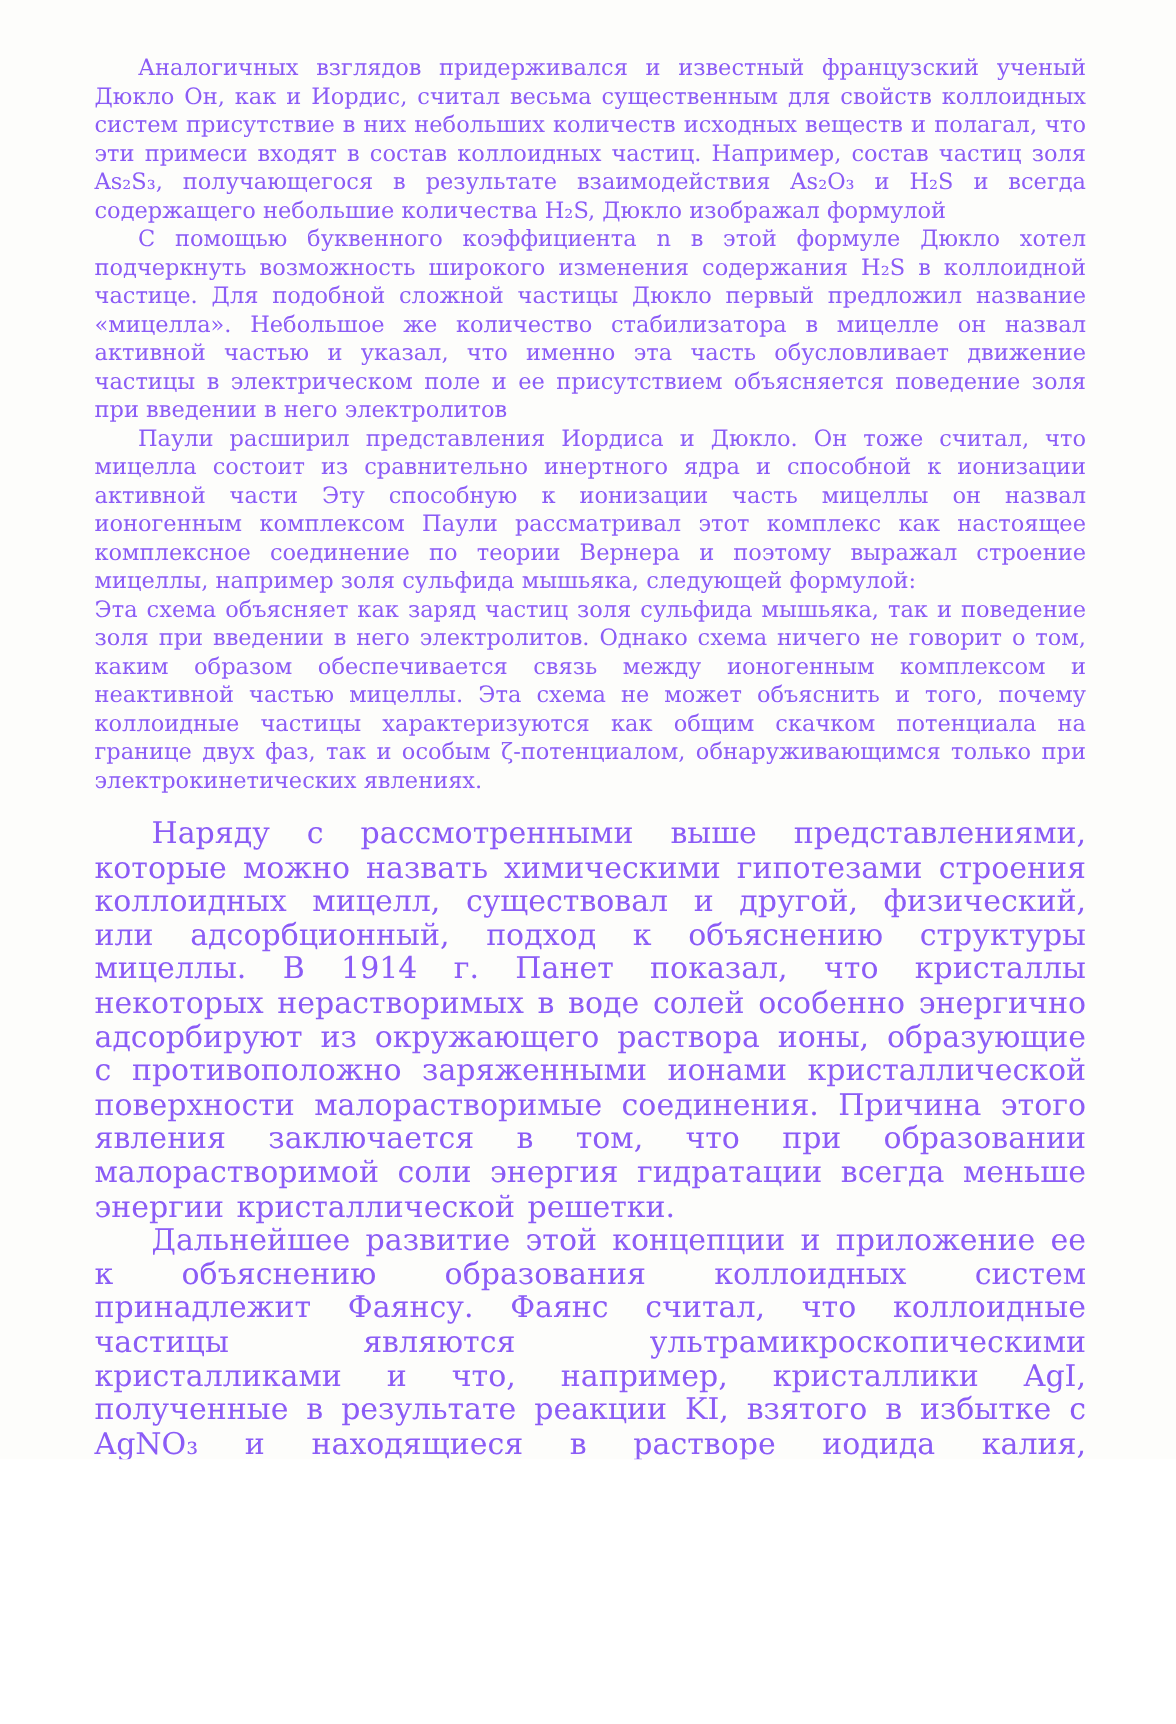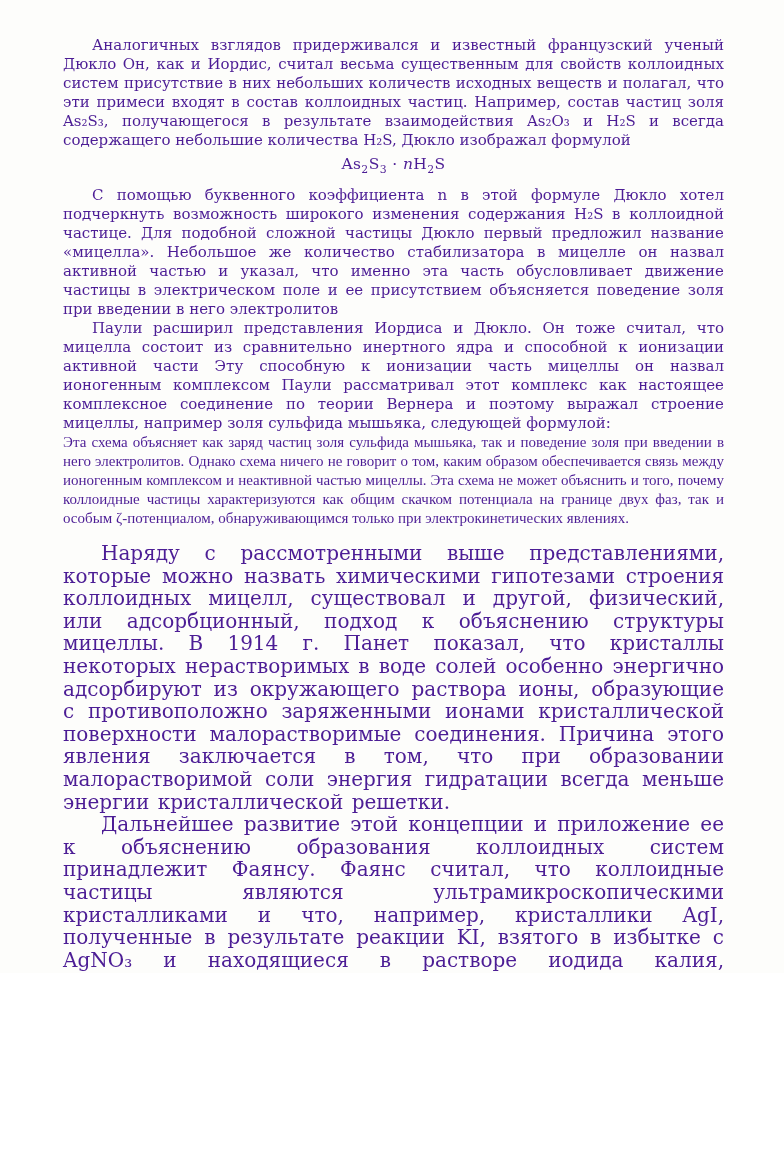--- a/index.html
+++ b/index.html
@@ -7,39 +7,39 @@
     padding: 0;
     background: #ffffff;
   }
   .page {
     position: relative;
     width: 784px;
     height: 973px;
     background: #fdfdfb;
     overflow: hidden;
     font-family: "DejaVu Serif", "Liberation Serif", serif;
-    color: #4c1d95;
+    color: #8b5cf6;
   }
   .text-col {
     position: absolute;
     left: 63px;
     top: 36px;
     width: 661px;
   }
   
   .sm {
     font-size: 15px;
     line-height: 19px;
     text-align: justify;
   }
   .sm p {
     margin: 0;
   }
   .sm p.indent { text-indent: 29px; }
-  .sm p.noindent { text-indent: 0; font-family: Liberation Serif, serif; }
+  .sm p.noindent { text-indent: 0; }
   
   .formula {
     text-align: center;
     text-indent: 0 !important;
     font-size: 15.5px;
     letter-spacing: 0.4px;
   }
   .formula-1 { margin: 5px 0 7px 0 !important; }
   .formula-2 { margin: 9px 0 13px 0 !important; }
   .formula sub { font-size: 70%; }
@@ -68,21 +68,20 @@
 </style>
 </head>
 <body>
 
 <div class="page">
   <div class="text-col">
 
     <div class="sm">
       <p class="indent">Аналогичных взглядов придерживался и известный французский ученый Дюкло Он, как и Иордис, считал весьма существенным для свойств коллоидных систем присутствие в них небольших количеств исходных веществ и полагал, что эти примеси входят в состав коллоидных частиц. Например, состав частиц золя As₂S₃, получающегося в результате взаимодействия As₂O₃ и H₂S и всегда содержащего небольшие количества H₂S, Дюкло изображал формулой</p>
 
-      <p class="formula formula-1"><span>As</span><sub>2</sub><span>S</span><sub>3</sub><span> · </span><i>n</i><span>H</span><sub>2</sub><span>S</span></p>
 
       <p class="indent">С помощью буквенного коэффициента n в этой формуле Дюкло хотел подчеркнуть возможность широкого изменения содержания H₂S в коллоидной частице. Для подобной сложной частицы Дюкло первый предложил название «мицелла». Небольшое же количество стабилизатора в мицелле он назвал активной частью и указал, что именно эта часть обусловливает движение частицы в электрическом поле и ее присутствием объясняется поведение золя при введении в него электролитов</p>
 
       <p class="indent">Паули расширил представления Иордиса и Дюкло. Он тоже считал, что мицелла состоит из сравнительно инертного ядра и способной к ионизации активной части Эту способную к ионизации часть мицеллы он назвал ионогенным комплексом Паули рассматривал этот комплекс как настоящее комплексное соединение по теории Вернера и поэтому выражал строение мицеллы, например золя сульфида мышьяка, следующей формулой:</p>
 
 
       <p class="noindent">Эта схема объясняет как заряд частиц золя сульфида мышьяка, так и поведение золя при введении в него электролитов. Однако схема ничего не говорит о том, каким образом обеспечивается связь между ионогенным комплексом и неактивной частью мицеллы. Эта схема не может объяснить и того, почему коллоидные частицы характеризуются как общим скачком потенциала на границе двух фаз, так и особым ζ-потенциалом, обнаруживающимся только при электрокинетических явлениях.</p>
     </div>
 
     <div class="lg">

